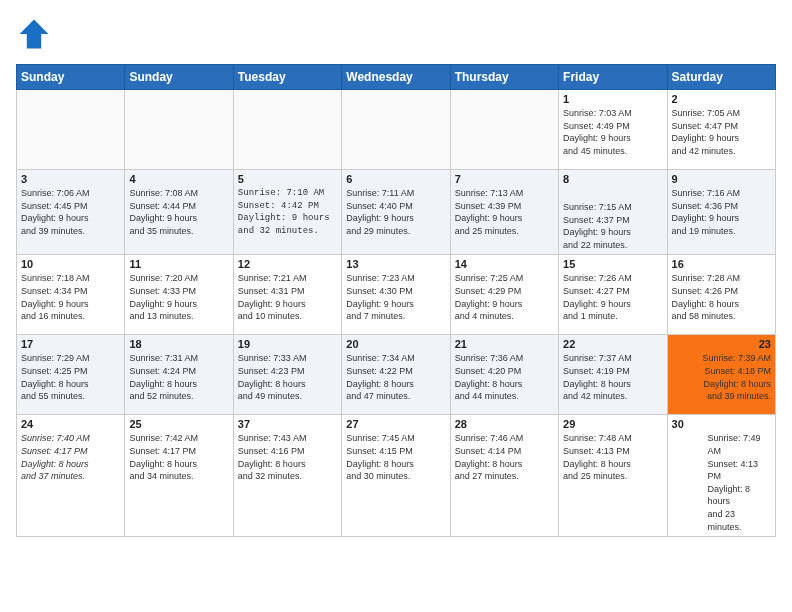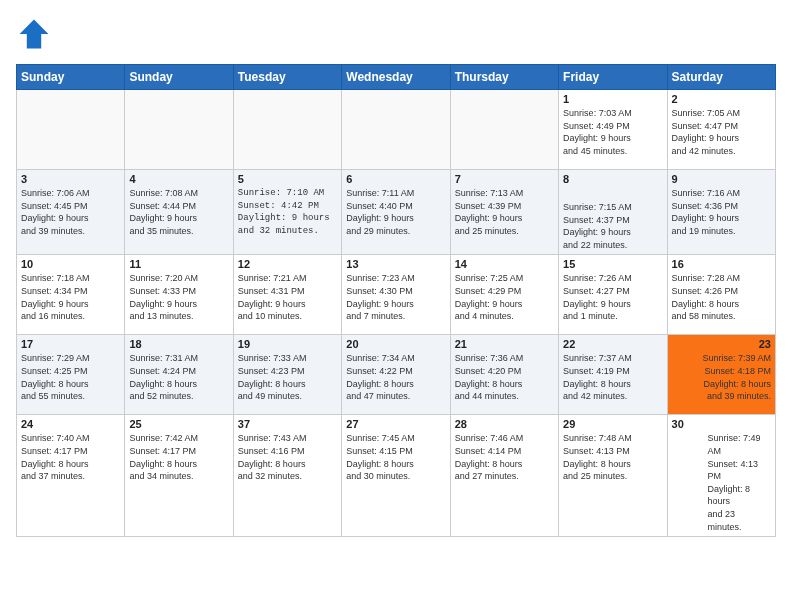--- a/index.html
+++ b/index.html
@@ -296,21 +296,21 @@
           <div class="day-number">23</div>
           <div class="day-info" style="white-space: pre-line;">Sunrise: 7:39 AM
 Sunset: 4:18 PM
 Daylight: 8 hours
 and 39 minutes.</div>
         </td>
       </tr>
       <tr>
         <td>
           <div class="day-number">24</div>
-          <div class="day-info" style="white-space: pre-line;">Sunrise: 7:40 AM
+          <div class="day-info" style="white-space: pre-line; font-style: italic;">Sunrise: 7:40 AM
 Sunset: 4:17 PM
 Daylight: 8 hours
 and 37 minutes.</div>
         </td>
         <td>
           <div class="day-number">25</div>
           <div class="day-info" style="white-space: pre-line;">Sunrise: 7:42 AM
 Sunset: 4:17 PM
 Daylight: 8 hours
 and 34 minutes.</div>

